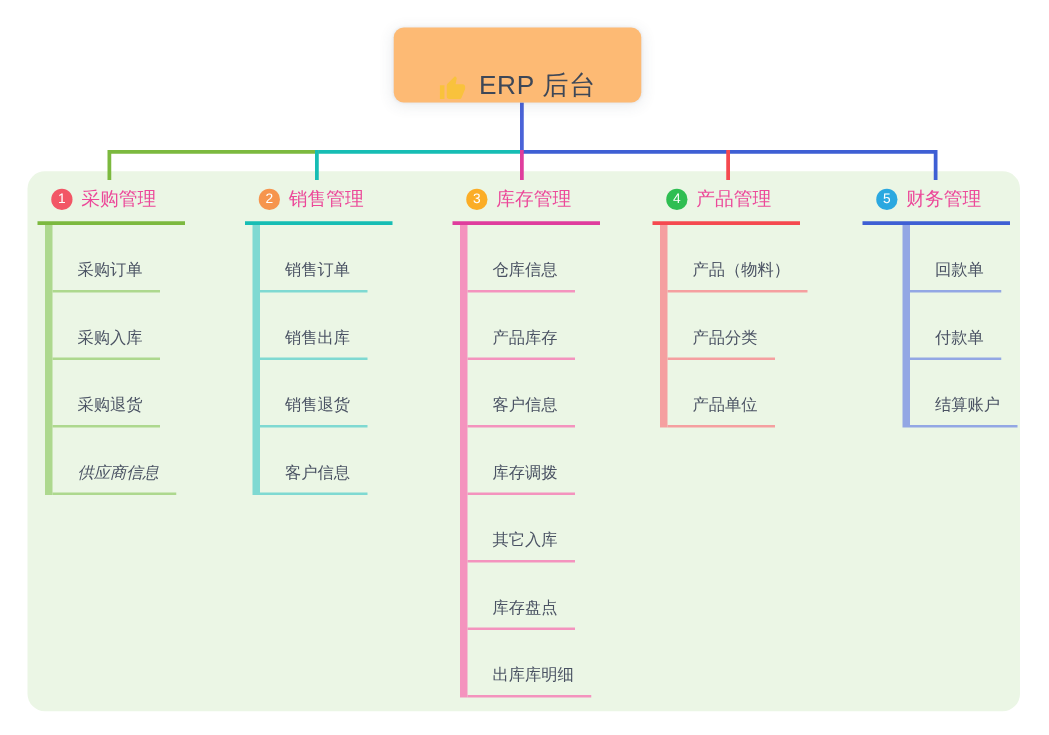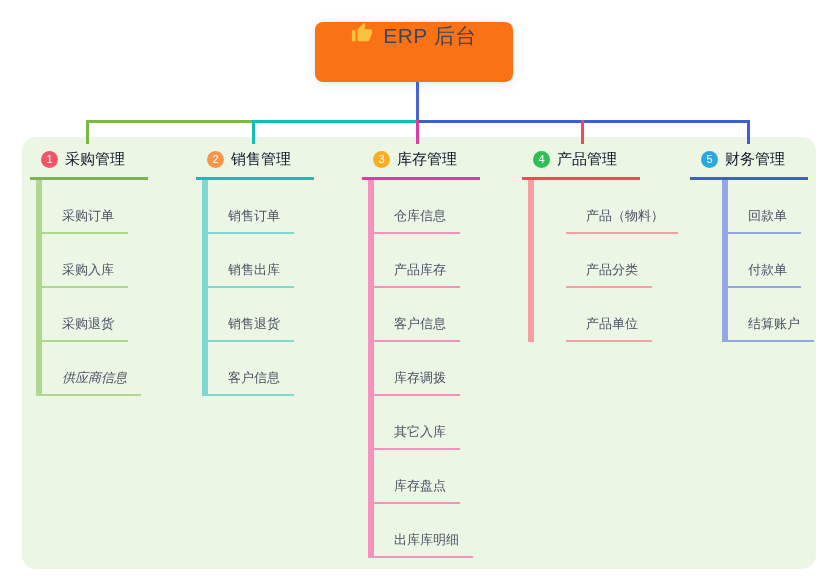--- a/index.html
+++ b/index.html
@@ -18,25 +18,25 @@
     position: absolute;
     left: 22px; top: 137px;
     width: 794px; height: 432px;
     border-radius: 14px;
   }
 
   .root-card {
     position: absolute;
     left: 315px; top: 22px;
     width: 198px; height: 60px;
-    background: #f97316;
+    background: #fdba74;
     border-radius: 8px;
     box-shadow: 0 2px 12px rgba(60,70,90,0.12), 0 0 2px rgba(60,70,90,0.08);
     display: flex;
-    align-items: flex-start;
+    align-items: flex-end;
     justify-content: center;
     gap: 10px;
     z-index: 3;
   }
   .root-card .label {
     font-size: 21px;
     color: #3d4757;
     letter-spacing: 0.5px;
   }
 
@@ -61,21 +61,21 @@
     border-radius: 50%;
     color: #fff;
     font-size: 11px;
     line-height: 17px;
     text-align: center;
     flex: 0 0 auto;
   }
   .branch-label {
     font-size: 15px;
     font-weight: 500;
-    color: #0f172a;
+    color: #ec4899;
     white-space: nowrap;
   }
   .children {
     margin-left: 6px;
     border-left: 6px solid #a21caf;
   }
   .child-row {
     height: 54px;
     display: flex;
     align-items: flex-end;
@@ -217,21 +217,21 @@
         <span class="child-label">出库库明细</span>
       </span>
     </div>
       </div>
     </div>
     <div class="branch-col" style="left: 522px;">
       <div class="branch-header" style="border-bottom-color: rgb(245, 73, 79);">
         <span class="badge" style="background: rgb(47, 190, 82);">4</span>
         <span class="branch-label">产品管理</span>
       </div>
-      <div class="children" style="border-left-color: rgb(245, 159, 160); padding-left: 32px;">
+      <div class="children" style="border-left-color: rgb(245, 159, 160);">
         <div class="child-row">
       <span class="child-item" style="border-bottom-color: rgb(245, 159, 160);">
         <span class="child-label">产品（物料）</span>
       </span>
     </div>
         <div class="child-row">
       <span class="child-item" style="border-bottom-color: rgb(245, 159, 160);">
         <span class="child-label">产品分类</span>
       </span>
     </div>

